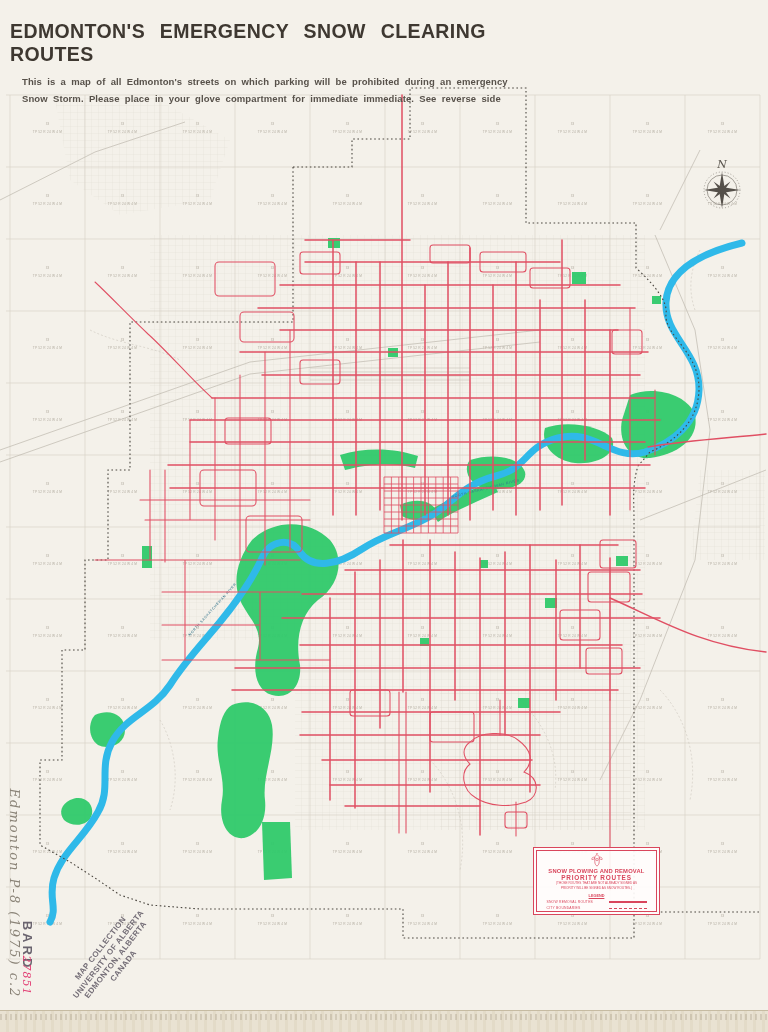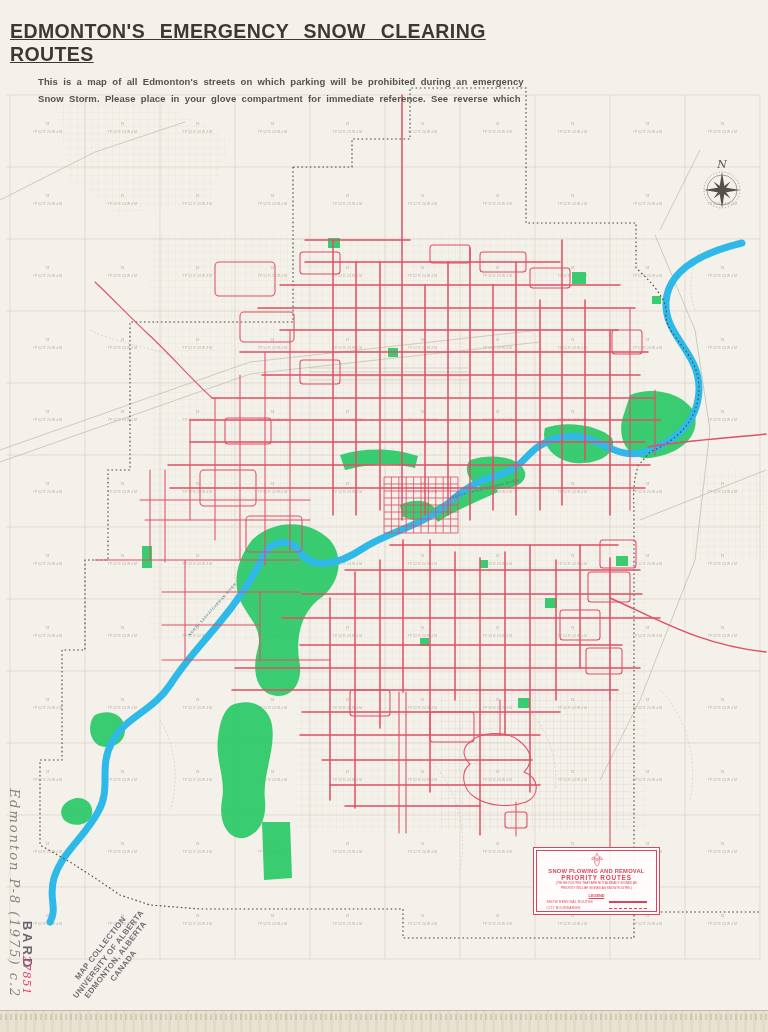--- a/index.html
+++ b/index.html
@@ -11,23 +11,23 @@
   html,body{margin:0;padding:0;}
   body{
     width:768px;height:1032px;position:relative;overflow:hidden;
     background:var(--paper);
     font-family:"Liberation Sans", sans-serif;
   }
   
   #header{position:absolute;left:10px;top:20px;width:560px;z-index:6;}
   #page-title{
     font-size:19.5px;font-weight:bold;color:var(--title);
-    letter-spacing:.4px;word-spacing:9px;margin:0;text-decoration:underline;
-  }
-  #subtitle{margin:7px 0 0 28px;}
+    letter-spacing:.4px;word-spacing:9px;margin:0;
+  }
+  #subtitle{margin:7px 0 0 12px;}
   #subtitle div{
     font-size:9.5px;font-weight:bold;color:var(--subtitle);
     line-height:17px;word-spacing:2.5px;letter-spacing:.1px;
   }
   
   #map{position:absolute;left:0;top:0;z-index:1;}
   .g-line{stroke:var(--grid);stroke-width:.7;}
   .twp-num{font-size:3px;fill:var(--grid-label);text-anchor:middle;}
   .twp-label{font-size:3.2px;fill:var(--grid-label);text-anchor:middle;letter-spacing:.2px;}
   .rail{stroke:#bdb8ae;stroke-width:.7;fill:none;}
@@ -95,21 +95,21 @@
   }
   #scan-strip .smudge{height:6px;margin-top:3px;background:repeating-linear-gradient(90deg,rgba(110,95,70,.18) 0 2px,rgba(110,95,70,0) 2px 5px);}
 </style>
 </head>
 <body>
 
 <div id="header">
   <h1 id="page-title">EDMONTON'S EMERGENCY SNOW CLEARING ROUTES</h1>
   <div id="subtitle">
     <div>This is a map of all Edmonton's streets on which parking will be prohibited during an emergency</div>
-    <div>Snow Storm. Please place in your glove compartment for immediate reference. See reverse which</div>
+    <div>Snow Storm. Please place in your glove compartment for immediate immediate. See reverse side</div>
   </div>
 </div>
 
 <svg id="map" width="768" height="1032" viewBox="0 0 768 1032">
   <defs>
     <pattern id="streets" width="7" height="7" patternUnits="userSpaceOnUse">
       <path d="M0 0H7M0 0V7" stroke="#cfcac1" stroke-width="0.5" fill="none"></path>
     </pattern>
   </defs>
 

